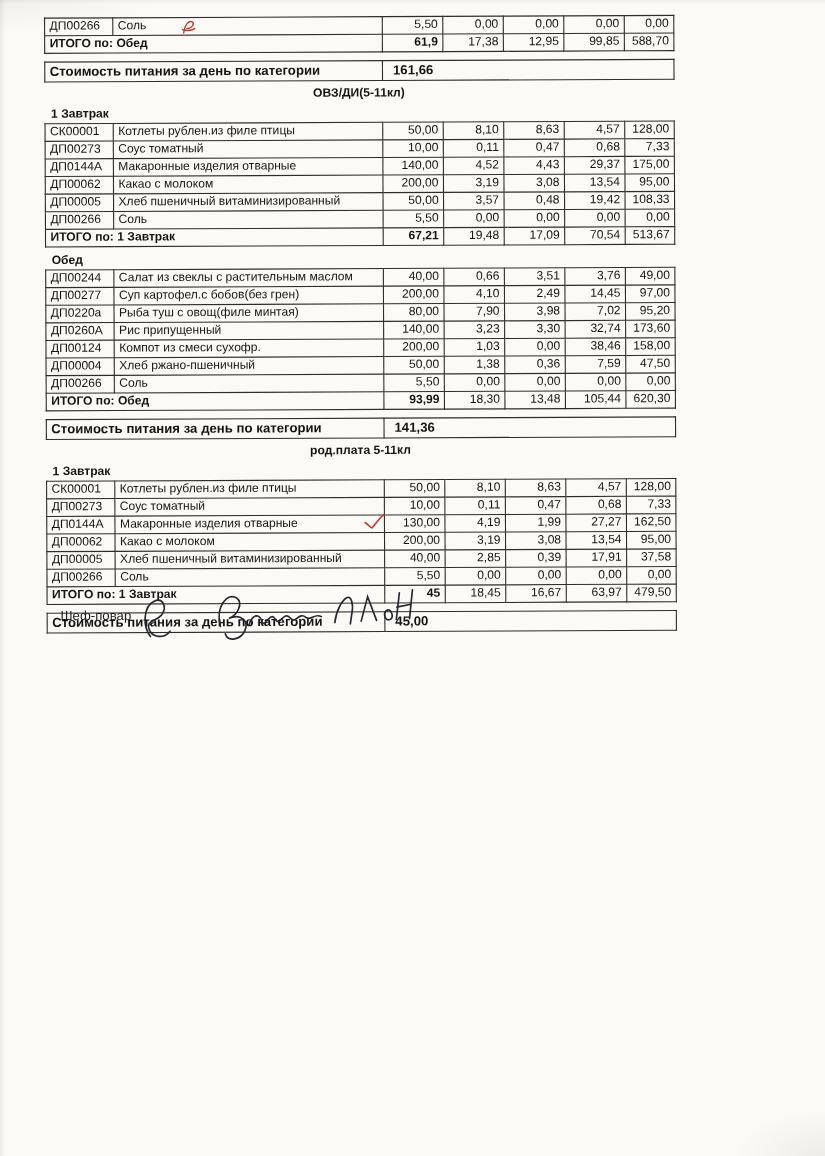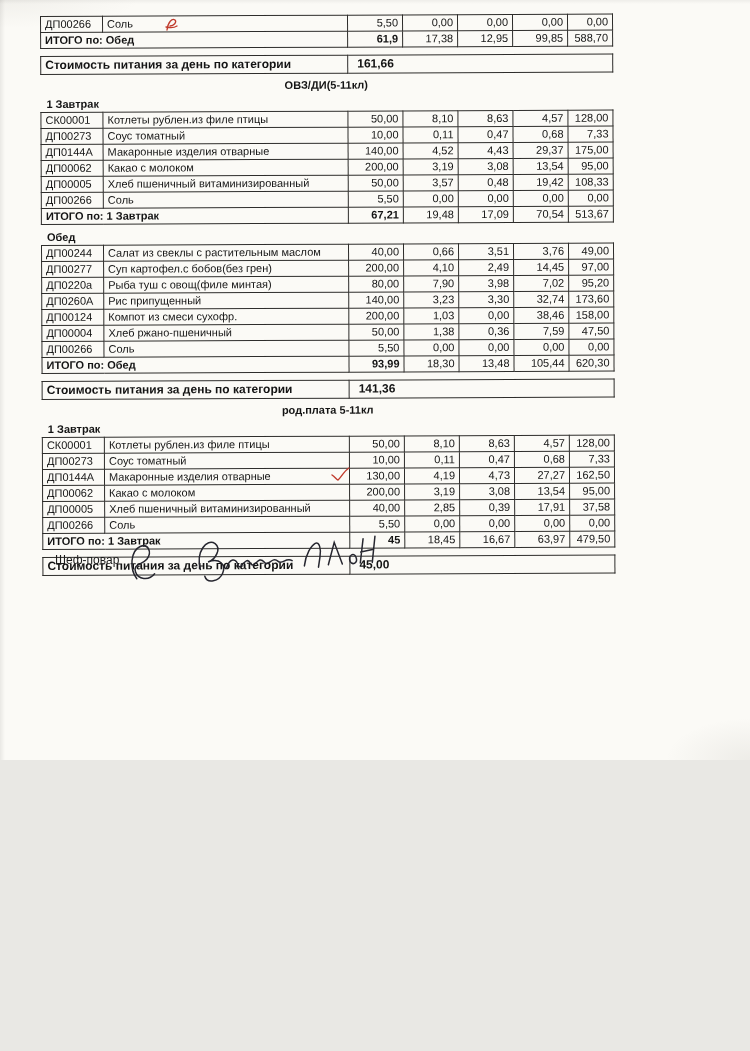--- a/index.html
+++ b/index.html
@@ -5,21 +5,21 @@
   * { box-sizing: border-box; }
   html, body { margin: 0; padding: 0; }
   body {
     width: 750px; height: 1051px;
     font-family: "Liberation Sans", sans-serif;
     background: #e9e8e4;
     overflow: hidden;
   }
   .page {
     position: relative;
-    width: 750px; height: 760px;
+    width: 750px; height: 1051px;
     background:
       radial-gradient(ellipse 120px 60px at 100% 100%, rgba(120,115,105,0.10), rgba(0,0,0,0) 70%),
       radial-gradient(ellipse 200px 40px at 0% 0%, rgba(120,115,105,0.08), rgba(0,0,0,0) 70%),
       linear-gradient(to right, rgba(0,0,0,0.07) 0px, rgba(0,0,0,0) 5px),
       linear-gradient(to bottom, rgba(0,0,0,0.05) 0px, rgba(0,0,0,0) 4px),
       #fbfaf6;
     overflow: hidden;
     color: #141414;
     text-decoration: underline;
   }
@@ -326,21 +326,21 @@
             <td class="num">0,11</td>
             <td class="num">0,47</td>
             <td class="num">0,68</td>
             <td class="num">7,33</td>
           </tr>
           <tr>
             <td class="code">ДП0144А</td>
             <td class="name">Макаронные изделия отварные</td>
             <td class="num">130,00</td>
             <td class="num">4,19</td>
-            <td class="num">4,73</td>
+            <td class="num">1,99</td>
             <td class="num">27,27</td>
             <td class="num">162,50</td>
           </tr>
           <tr>
             <td class="code">ДП00062</td>
             <td class="name">Какао с молоком</td>
             <td class="num">200,00</td>
             <td class="num">3,19</td>
             <td class="num">3,08</td>
             <td class="num">13,54</td>

